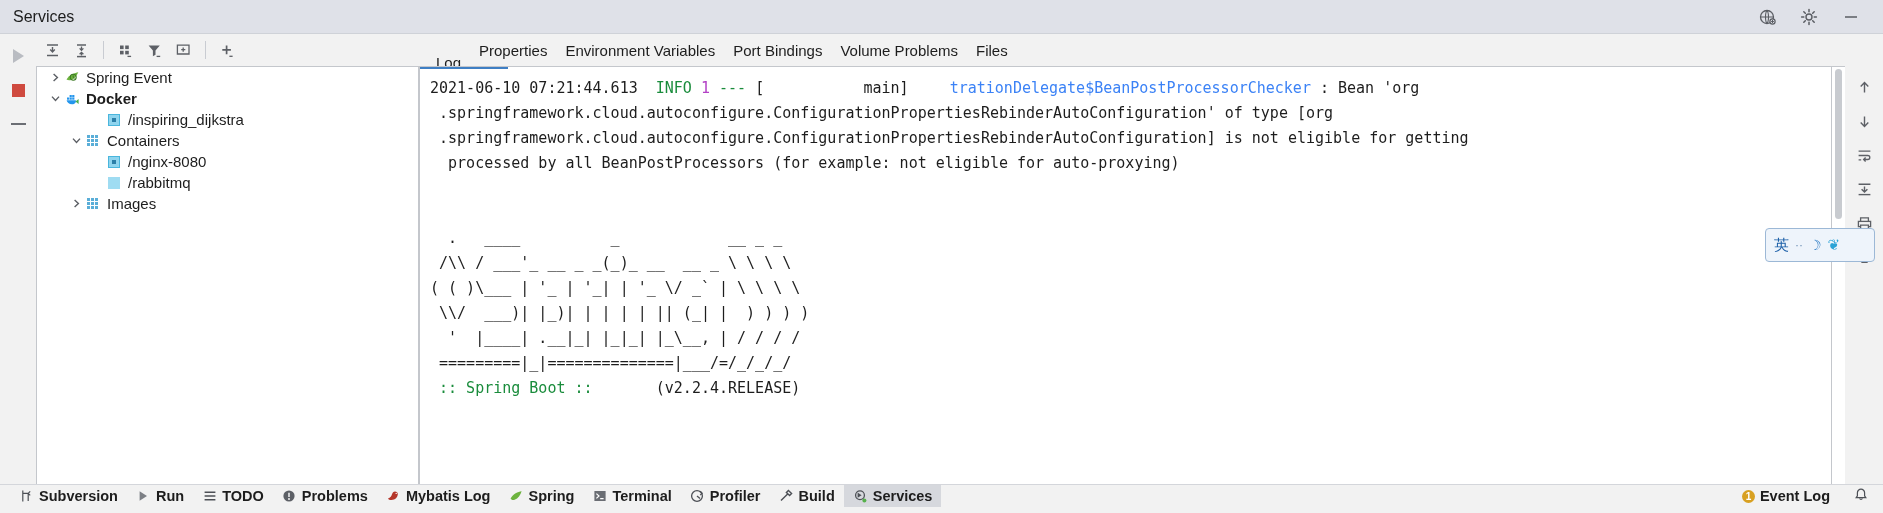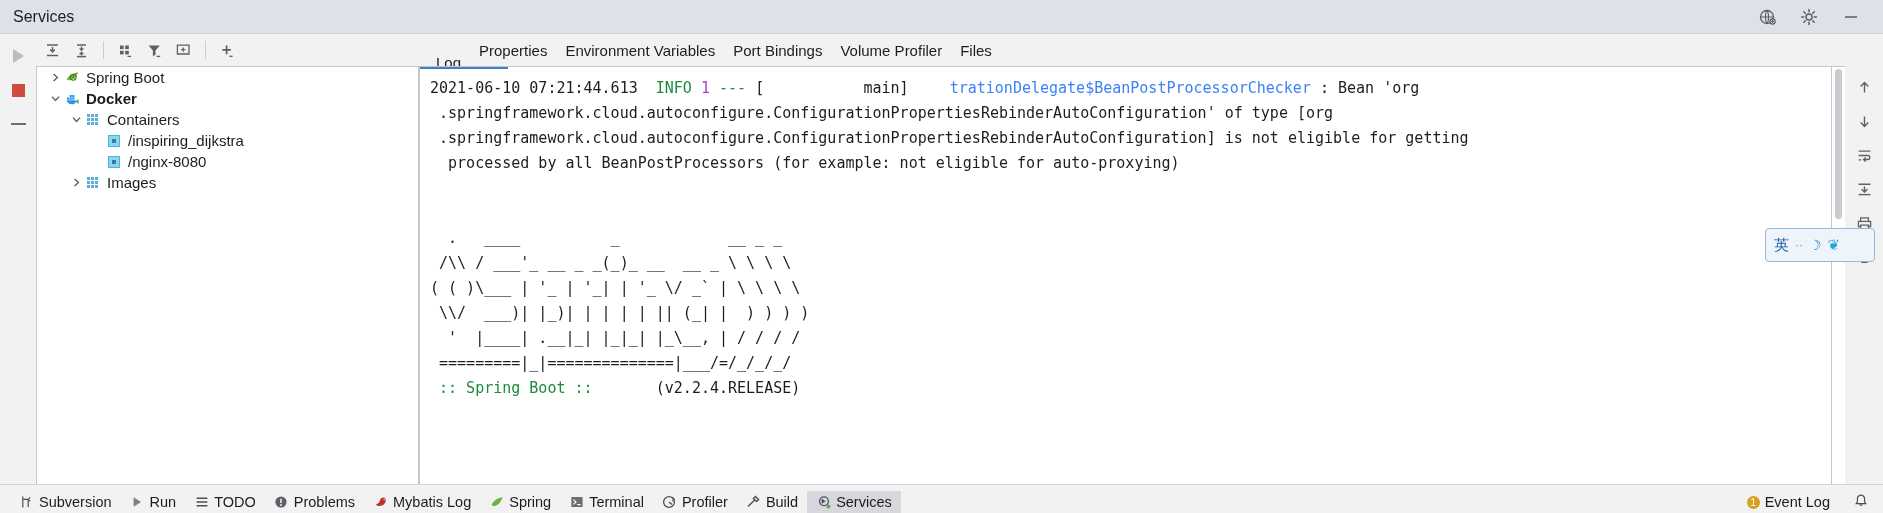--- a/index.html
+++ b/index.html
@@ -318,24 +318,25 @@
   .ime .moon { color:#2f7dc4; font-size:14px; }
   .ime .bird { color:#2aa3d6; font-size:15px; }
 
   
   .statusbar {
     height: 28px;
     flex: 0 0 28px;
     background: #f2f2f2;
     border-top: 1px solid #d4d6db;
     display: flex;
-    align-items: flex-end;
+    align-items: flex-start;
     padding-left: 10px;
     font-size: 14.5px;
     color: #1d1d1d;
+    font-weight: bold;
   }
   .sb-item {
     display: flex;
     align-items: center;
     gap: 5px;
     padding: 0 9px;
     height: 22px;
   }
   .sb-item.active {
     background: #d6d8dd;
@@ -466,41 +467,48 @@
                   <path d="M3.6 2l3.8 3.5-3.8 3.5" fill="none" stroke="currentColor" stroke-width="1.4"></path>
                 </svg>
               </span>
               <span class="ticon">
                 <svg width="15" height="15" viewBox="0 0 15 15">
                   <path d="M1.5 9.5c3-5 8.5-6.5 11.8-7.2-1.4 3.2-3.4 6.4-7 7.7-2 .7-3.7.3-4.8-.5z" fill="#6db33f"></path>
                   <circle cx="8.2" cy="7.3" r="3" fill="none" stroke="#3d7a26" stroke-width="1.1"></circle>
                   <path d="M8.2 5.3v2.1l1.4.9" stroke="#3d7a26" stroke-width="1" fill="none"></path>
                 </svg>
               </span>
-              <span class="tlabel">Spring Boot</span>
+              <span class="tlabel">Spring Event</span>
             </div>
             <div class="trow" style="padding-left: 10px; font-weight: bold;">
               <span class="twist">
                 <svg width="11" height="11" viewBox="0 0 11 11">
                   <path d="M2 3.6l3.5 3.8L9 3.6" fill="none" stroke="currentColor" stroke-width="1.4"></path>
                 </svg>
               </span>
               <span class="ticon">
                 <svg width="15" height="15" viewBox="0 0 15 15">
                   <rect x="2" y="6.5" width="2.2" height="2.2" fill="#2496ed"></rect>
                   <rect x="4.6" y="6.5" width="2.2" height="2.2" fill="#2496ed"></rect>
                   <rect x="7.2" y="6.5" width="2.2" height="2.2" fill="#2496ed"></rect>
                   <rect x="4.6" y="4" width="2.2" height="2.2" fill="#2496ed"></rect>
                   <rect x="7.2" y="4" width="2.2" height="2.2" fill="#2496ed"></rect>
                   <path d="M1.6 9.2h9.2c.6 2-.9 4-3.8 4-3 0-5-1.7-5.4-4z" fill="#2496ed"></path>
                   <path d="M10.4 10.5l3.2-2.6v5z" fill="#4caf50"></path>
                 </svg>
               </span>
               <span class="tlabel">Docker</span>
             </div>
+            <div class="trow" style="padding-left: 52px;">
+              <span class="twist"></span>
+              <span class="ticon">
+                <span class="sq-container dot"></span>
+              </span>
+              <span class="tlabel">/inspiring_dijkstra</span>
+            </div>
             <div class="trow" style="padding-left: 31px;">
               <span class="twist">
                 <svg width="11" height="11" viewBox="0 0 11 11">
                   <path d="M2 3.6l3.5 3.8L9 3.6" fill="none" stroke="currentColor" stroke-width="1.4"></path>
                 </svg>
               </span>
               <span class="ticon">
                 <span class="grid-icon">
                   <i></i>
                   <i></i>
@@ -513,28 +521,28 @@
                   <i></i>
                 </span>
               </span>
               <span class="tlabel">Containers</span>
             </div>
             <div class="trow" style="padding-left: 52px;">
               <span class="twist"></span>
               <span class="ticon">
                 <span class="sq-container dot"></span>
               </span>
-              <span class="tlabel">/inspiring_dijkstra</span>
+              <span class="tlabel">/nginx-8080</span>
             </div>
             <div class="trow" style="padding-left: 52px;">
               <span class="twist"></span>
               <span class="ticon">
-                <span class="sq-container dot"></span>
-              </span>
-              <span class="tlabel">/nginx-8080</span>
+                <span class="sq-plain"></span>
+              </span>
+              <span class="tlabel">/rabbitmq</span>
             </div>
             <div class="trow" style="padding-left: 31px;">
               <span class="twist">
                 <svg width="11" height="11" viewBox="0 0 11 11">
                   <path d="M3.6 2l3.8 3.5-3.8 3.5" fill="none" stroke="currentColor" stroke-width="1.4"></path>
                 </svg>
               </span>
               <span class="ticon">
                 <span class="grid-icon">
                   <i></i>
@@ -562,21 +570,21 @@
           <div class="tab">
             <span>Properties</span>
           </div>
           <div class="tab">
             <span>Environment Variables</span>
           </div>
           <div class="tab">
             <span>Port Bindings</span>
           </div>
           <div class="tab">
-            <span>Volume Profiler</span>
+            <span>Volume Problems</span>
           </div>
           <div class="tab">
             <span>Files</span>
           </div>
         </div>
 
       <div class="console-outer">
         <div class="console">
           <div class="tab-indicator"></div>
           <div class="console-text"><span>2021-06-10 07:21:44.613</span>  <span class="c-info">INFO</span> <span class="c-pid">1</span> <span class="c-green">---</span> <span>[           main]</span> <span class="c-cls">trationDelegate$BeanPostProcessorChecker</span><span> : </span><span>Bean 'org</span>

